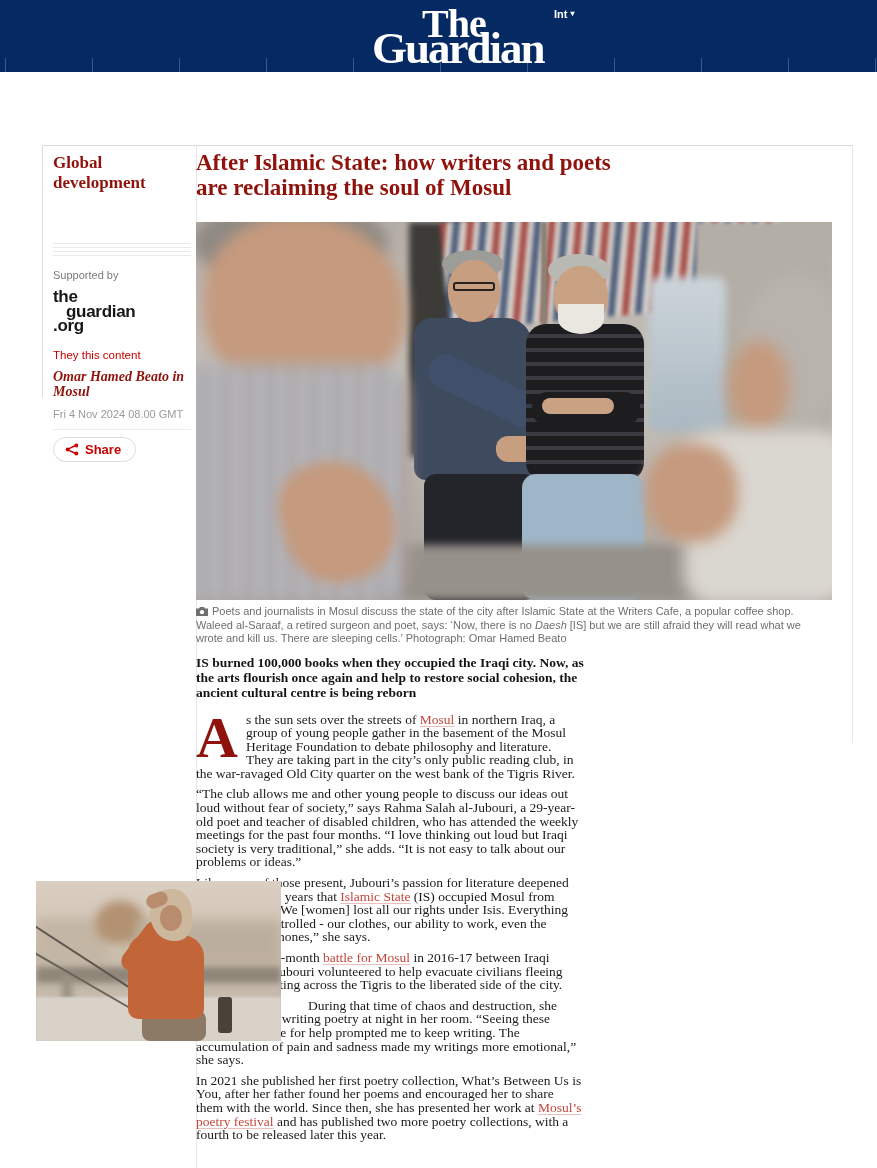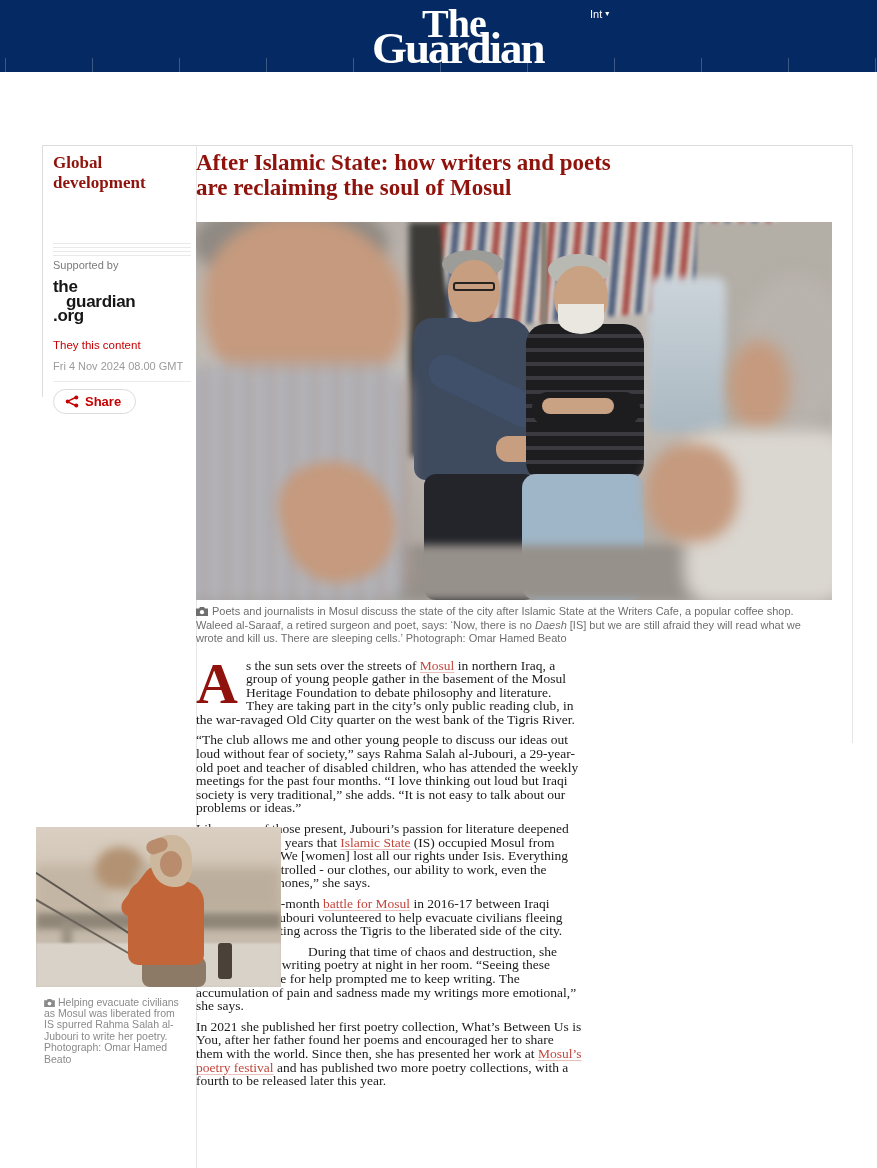--- a/index.html
+++ b/index.html
@@ -16,35 +16,35 @@
 
   
   .masthead{position:absolute;top:0;left:0;width:877px;height:72px;background:var(--blue);}
   .navstrip{position:absolute;left:0;top:58px;width:877px;height:14px;
             background-image:repeating-linear-gradient(to right, rgba(255,255,255,.22) 0 1px, transparent 1px 87px);
             background-position:5px 0;}
   .logo{position:absolute;left:360px;top:0;width:240px;height:72px;color:#fff;z-index:3;}
   .logo-the{position:absolute;left:62px;top:4px;font-weight:bold;font-size:40px;letter-spacing:-1px;line-height:1;}
   .logo-guardian{position:absolute;left:12px;top:26px;font-weight:bold;font-size:45px;letter-spacing:-2px;line-height:1;}
   .edition{position:absolute;left:554px;top:8px;color:#fff;z-index:4;
-           font-family:"Liberation Sans",sans-serif;font-size:11px;font-weight:normal;display:flex;gap:3px;align-items:center;cursor:pointer;margin-left:36px;}
+           font-family:"Liberation Sans",sans-serif;font-size:11px;font-weight:bold;display:flex;gap:3px;align-items:center;cursor:pointer;}
   .edition .chev{font-size:8px;line-height:1;}
 
   
   .rule-top{position:absolute;left:42px;top:145px;width:810px;height:1px;background:var(--rule);}
   .rule-left{position:absolute;left:42px;top:145px;width:1px;height:252px;background:var(--rule);}
   .rule-mid{position:absolute;left:196px;top:145px;width:1px;height:1023px;background:#e6e6e6;}
   .rule-right{position:absolute;left:852px;top:145px;width:1px;height:598px;background:#e6e6e6;}
 
   
   .sidebar{position:absolute;left:53px;top:145px;width:138px;}
   .kicker{margin-top:8px;font-size:17px;line-height:20px;font-weight:bold;color:var(--maroon);cursor:pointer;}
   .four-lines{margin-top:50px;height:13px;
               background-image:repeating-linear-gradient(to bottom,#e9e9e9 0 1px,transparent 1px 4px);}
-  .supported{margin-top:3px;font-family:"Liberation Sans",sans-serif;font-size:11px;color:#7a7a7a;}
+  .supported{margin-top:13px;font-family:"Liberation Sans",sans-serif;font-size:11px;color:#7a7a7a;}
   .sponsor{margin-top:9px;font-family:"Liberation Sans",sans-serif;font-weight:bold;color:#161616;
            font-size:17px;line-height:14.5px;letter-spacing:-.3px;cursor:pointer;}
   .sponsor .l2{margin-left:13px;}
   .about{margin-top:15px;font-family:"Liberation Sans",sans-serif;font-size:11.5px;color:var(--red);cursor:pointer;}
   .byline{margin-top:8px;font-size:14px;line-height:15px;font-weight:bold;font-style:italic;color:var(--maroon);cursor:pointer;}
   .dateline{margin-top:9px;font-family:"Liberation Sans",sans-serif;font-size:11px;color:#9b9b9b;}
   .side-hr{margin-top:9px;height:1px;background:#ececec;width:138px;}
   .share-btn{margin-top:7px;display:inline-flex;align-items:center;gap:6px;border:1px solid #dcdcdc;
              border-radius:16px;padding:4px 14px 4px 11px;background:#fff;cursor:pointer;
              font-family:"Liberation Sans",sans-serif;font-size:13px;font-weight:bold;color:var(--red);}
@@ -151,20 +151,21 @@
   <aside class="sidebar">
     <div class="kicker">Global development</div>
     <div class="four-lines"></div>
     <div class="supported">Supported by</div>
     <div class="sponsor">
       <div>the</div>
       <div class="l2">guardian</div>
       <div>.org</div>
     </div>
     <div class="about">They this content</div>
+    <div class="byline">Omar Hamed Beato in Mosul</div>
     <div class="dateline">Fri 4 Nov 2024 08.00 GMT</div>
     <div class="side-hr"></div>
     <button class="share-btn">
       <svg width="14" height="13" viewBox="0 0 14 13">
         <path d="M4 5.6 10 2.8 M4 7.4 10 10.2" stroke="#c70000" stroke-width="1.5" fill="none"></path>
         <circle cx="11.3" cy="2.5" r="2" fill="#c70000"></circle>
         <circle cx="2.7" cy="6.5" r="2" fill="#c70000"></circle>
         <circle cx="11.3" cy="10.5" r="2" fill="#c70000"></circle>
       </svg>
       <span>Share</span>
@@ -207,20 +208,21 @@
       </div>
     </figure>
 
     <div class="hero-caption">
       <svg class="cam" width="12" height="9" viewBox="0 0 12 9">
         <path d="M0 1.5h3L4 0h4l1 1.5h3V9H0z" fill="#6e6e6e"></path>
           <circle cx="6" cy="5.2" r="2.1" fill="#fff"></circle>
       </svg><span>Poets and journalists in Mosul discuss the state of the city after Islamic State at the Writers Cafe, a popular coffee shop. Waleed al-Saraaf, a retired surgeon and poet, says: ‘Now, there is no </span><em>Daesh</em><span> [IS] but we are still afraid they will read what we wrote and kill us. There are sleeping cells.’ Photograph: Omar Hamed Beato</span>
     </div>
 
+    <div class="standfirst">IS burned 100,000 books when they occupied the Iraqi city. Now, as the arts flourish once again and help to restore social cohesion, the ancient cultural centre is being reborn</div>
 
     <div class="article-body">
       <p><span class="dropcap">A</span><span>s the sun sets over the streets of <a class="body-link">Mosul</a> in northern Iraq, a group of young people gather in the basement of the Mosul Heritage Foundation to debate philosophy and literature. They are taking part in the city’s only public reading club, in the war-ravaged Old City quarter on the west bank of the Tigris River.</span></p>
       <p><span>“The club allows me and other young people to discuss our ideas out loud without fear of society,” says Rahma Salah al-Jubouri, a 29-year-old poet and teacher of disabled children, who has attended the weekly meetings for the past four months. “I love thinking out loud but Iraqi society is very traditional,” she adds. “It is not easy to talk about our problems or ideas.”</span></p>
       <p class="beside"><span>Like many of those present, Jubouri’s passion for literature deepened during the three years that <a class="body-link">Islamic State</a> (IS) occupied Mosul from 2014 to 2017. “We [women] lost all our rights under Isis. Everything was strictly controlled - our clothes, our ability to work, even the ability to buy phones,” she says.</span></p>
       <p class="beside"><span>During the nine-month <a class="body-link">battle for Mosul</a> in 2016-17 between Iraqi forces and IS, Jubouri volunteered to help evacuate civilians fleeing the intense fighting across the Tigris to the liberated side of the city.</span></p>
       <p class="indent-first"><span>During that time of chaos and destruction, she found solace in writing poetry at night in her room. “Seeing these people desperate for help prompted me to keep writing. The accumulation of pain and sadness made my writings more emotional,” she says.</span></p>
       <p><span>In 2021 she published her first poetry collection, What’s Between Us is You, after her father found her poems and encouraged her to share them with the world. Since then, she has presented her work at <a class="body-link">Mosul’s poetry festival</a> and has published two more poetry collections, with a fourth to be released later this year.</span></p>
 
       <figure class="inline-figure" style="margin:0">
@@ -236,22 +238,16 @@
           <div class="ip-chimney"></div>
           <div class="ip-skirt"></div>
           <div class="ip-torso"></div>
           <div class="ip-arm"></div>
           <div class="ip-hijab"></div>
           <div class="ip-face"></div>
           <div class="ip-hand"></div>
         </div>
       </figure>
 
-      <div class="inline-caption">
-        <svg class="cam" width="11" height="8" viewBox="0 0 12 9">
-          <path d="M0 1.5h3L4 0h4l1 1.5h3V9H0z" fill="#8a8a8a"></path>
-            <circle cx="6" cy="5.2" r="2.1" fill="#fff"></circle>
-        </svg><span>Helping evacuate civilians as Mosul was liberated from IS spurred Rahma Salah al-Jubouri to write her poetry. Photograph: Omar Hamed Beato</span>
-      </div>
     </div>
   </main>
 
 </div>
 
 </body></html>

